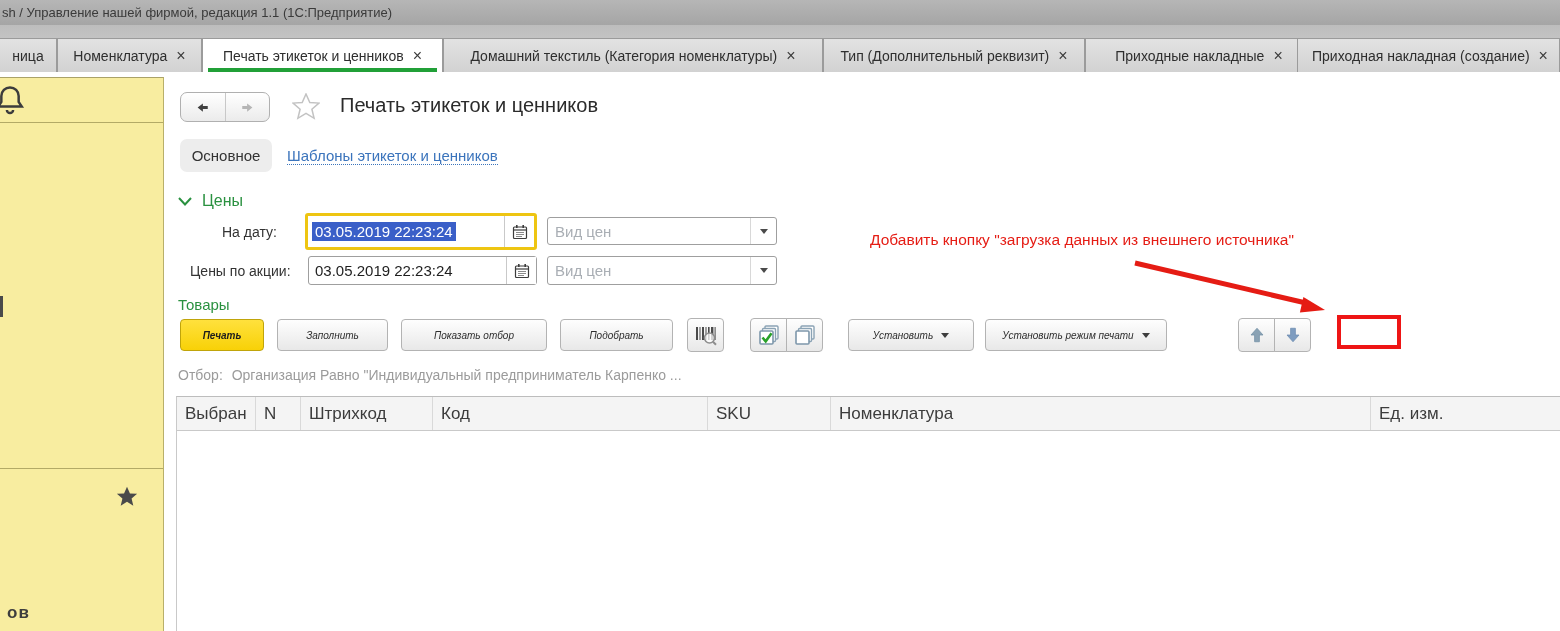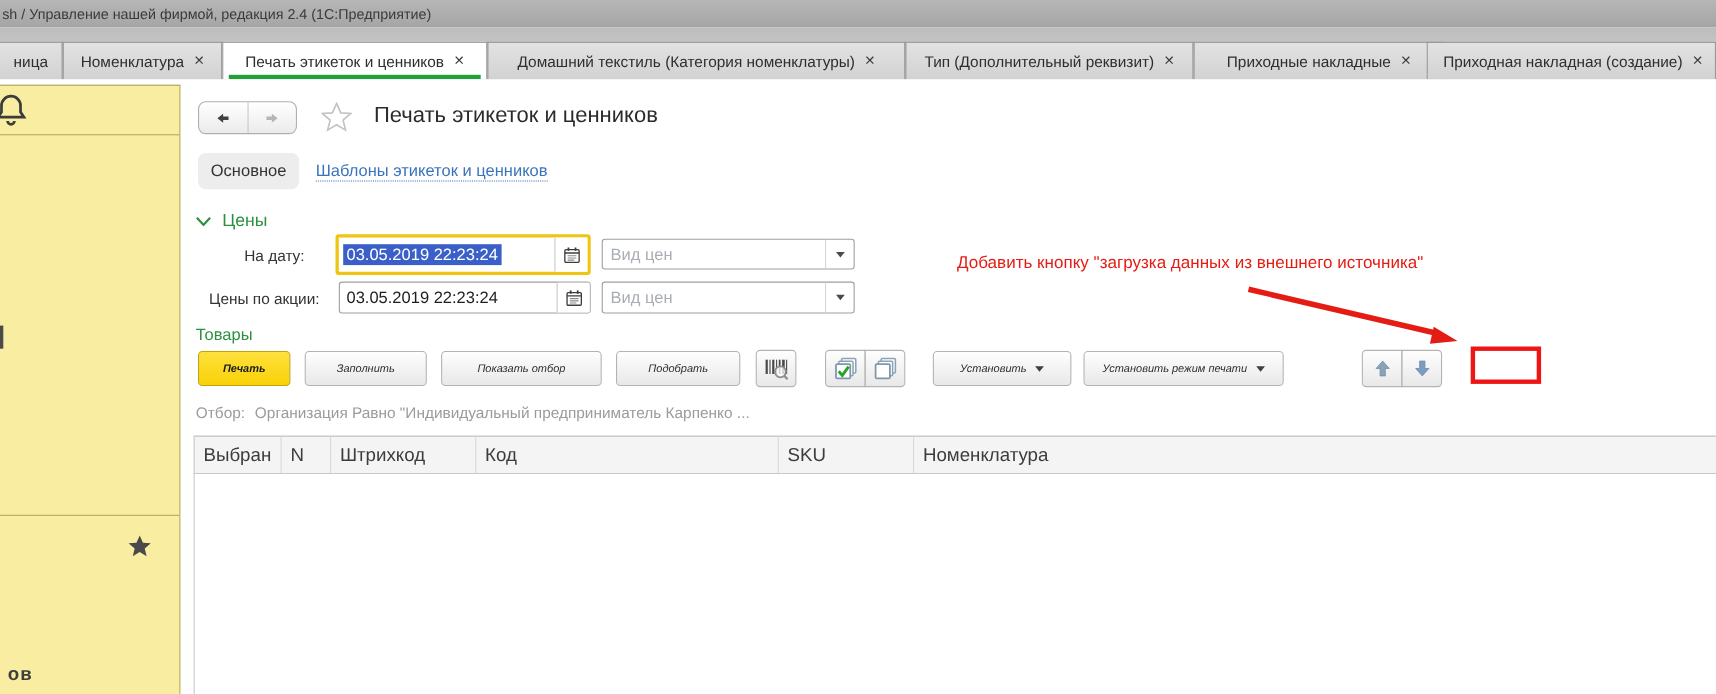--- a/index.html
+++ b/index.html
@@ -143,21 +143,21 @@
     white-space:nowrap; overflow:hidden;
   }
   .th:last-child { border-right:none; }
   .tbody { left:176px; top:431px; width:1384px; height:200px;
     border-left:1px solid #c9c9c9; background:#fff; }
 </style>
 </head>
 <body>
 
 <div class="abs titlebar">
-  <span class="titlebar-text">sh / Управление нашей фирмой, редакция 2.4  (1С:Предприятие)</span>
+  <span class="titlebar-text">sh / Управление нашей фирмой, редакция 1.1  (1С:Предприятие)</span>
 </div>
 
 <div class="abs tabstrip">
   <div class="tab" style="left:0;width:57px;border-left:none;">
     <span>ница</span>
   </div>
   <div class="tab" style="left:57px;width:145px;">
     <span>Номенклатура</span>
     <span class="close">×</span>
   </div>
@@ -340,14 +340,15 @@
   <span>Организация Равно "Индивидуальный предприниматель Карпенко ...</span>
 </div>
 
 <div class="abs thead">
   <div class="th" style="width:79px;">Выбран</div>
   <div class="th" style="width:45px;">N</div>
   <div class="th" style="width:132px;">Штрихкод</div>
   <div class="th" style="width:275px;">Код</div>
   <div class="th" style="width:123px;">SKU</div>
   <div class="th" style="width:540px;">Номенклатура</div>
+  <div class="th" style="flex:1;">Ед. изм.</div>
 </div>
 <div class="abs tbody"></div>
 
 </body></html>

